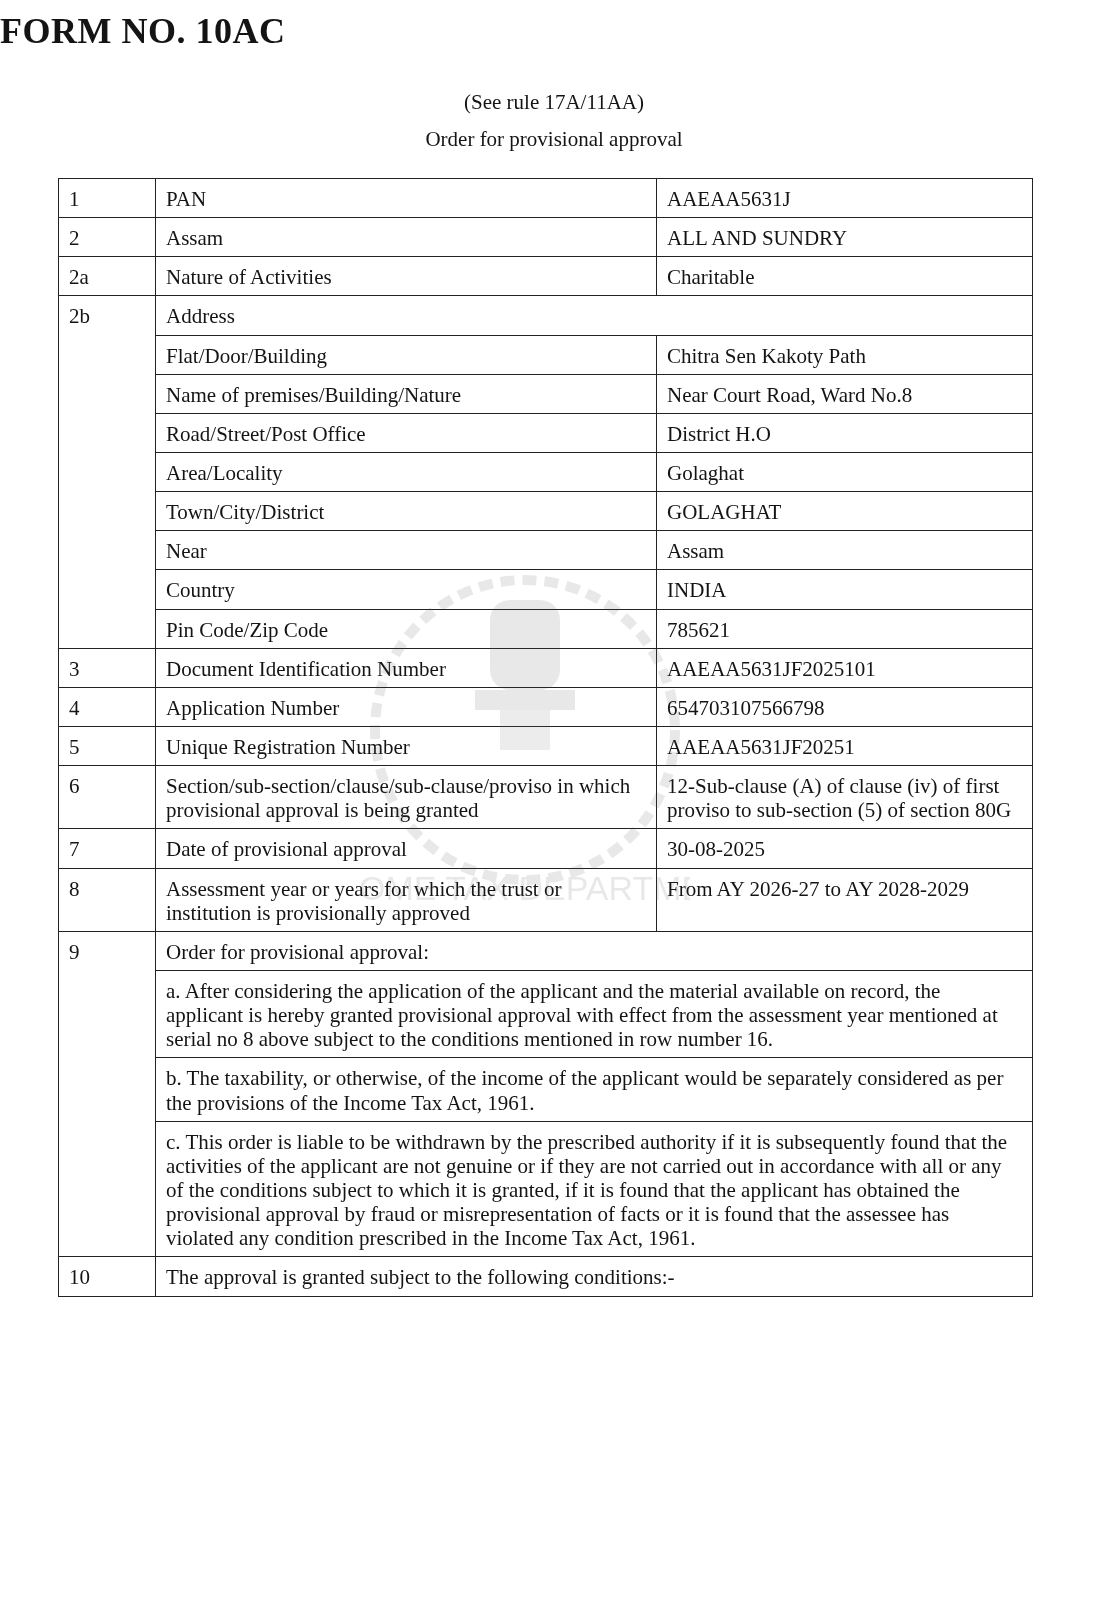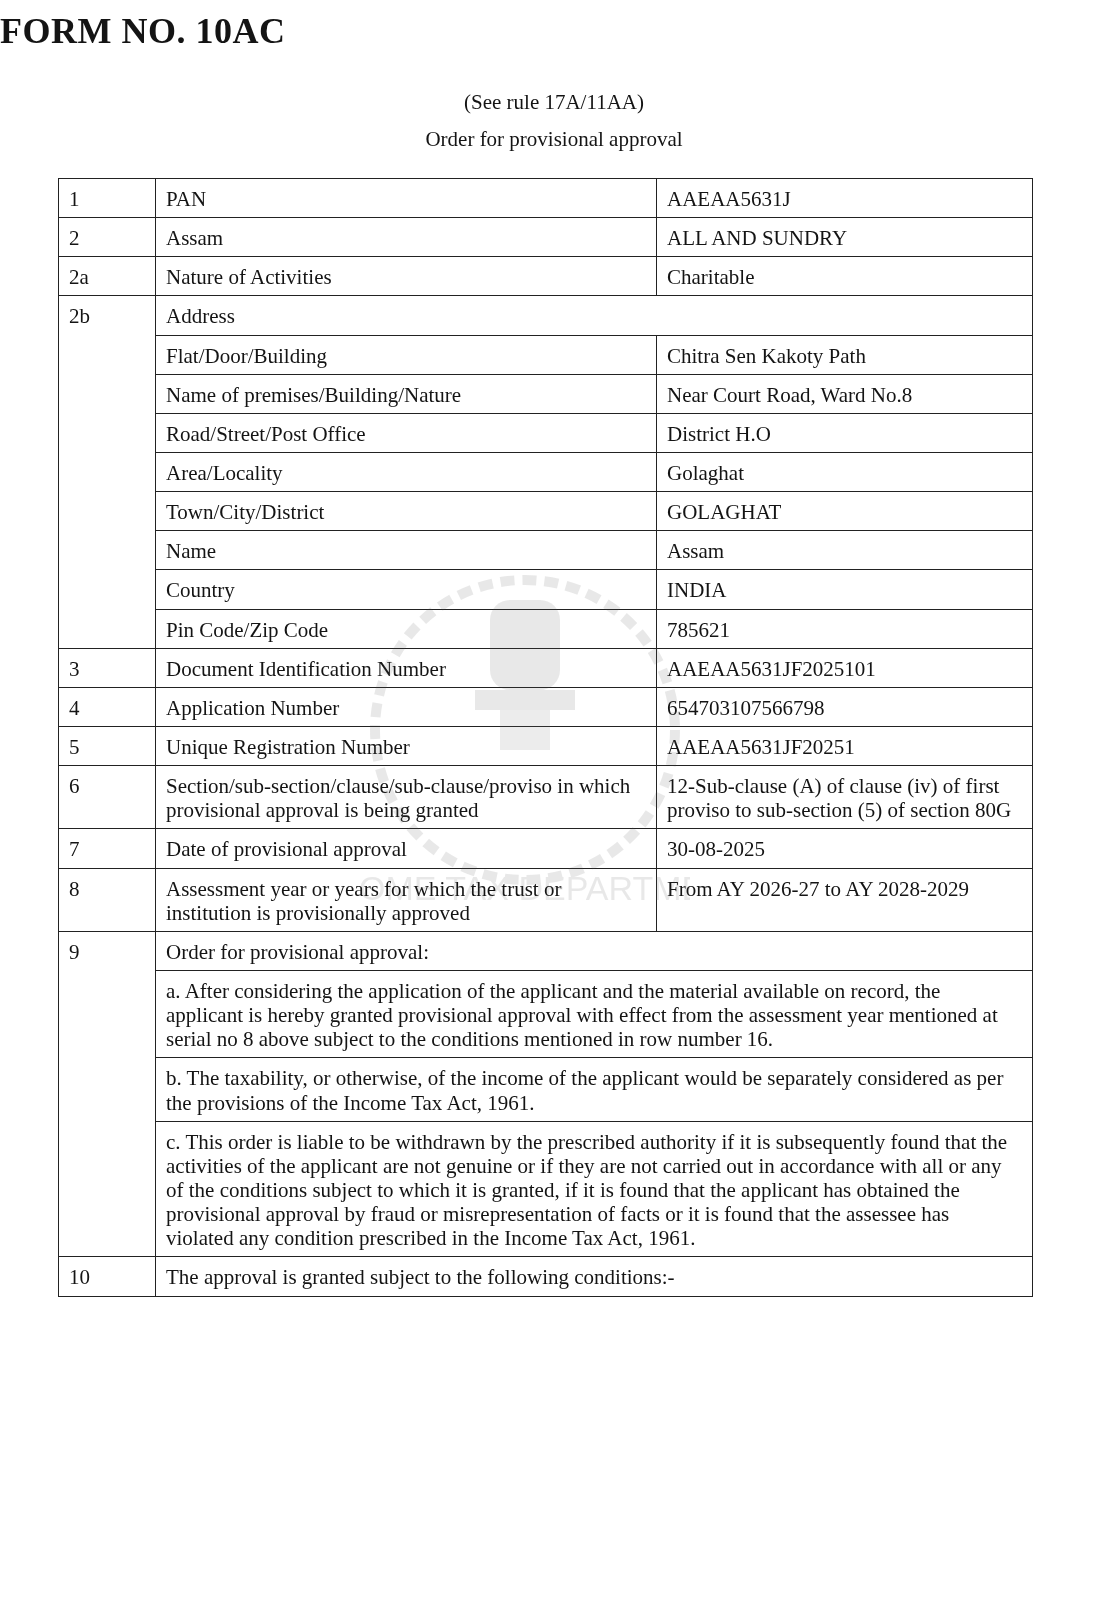--- a/index.html
+++ b/index.html
@@ -59,21 +59,21 @@
   </tr>
   <tr>
     <td class="lbl">Area/Locality</td>
     <td class="val">Golaghat</td>
   </tr>
   <tr>
     <td class="lbl">Town/City/District</td>
     <td class="val">GOLAGHAT</td>
   </tr>
   <tr>
-    <td class="lbl">Name</td>
+    <td class="lbl">Near</td>
     <td class="val">Assam</td>
   </tr>
   <tr>
     <td class="lbl">Country</td>
     <td class="val">INDIA</td>
   </tr>
   <tr>
     <td class="lbl">Pin Code/Zip Code</td>
     <td class="val">785621</td>
   </tr>

